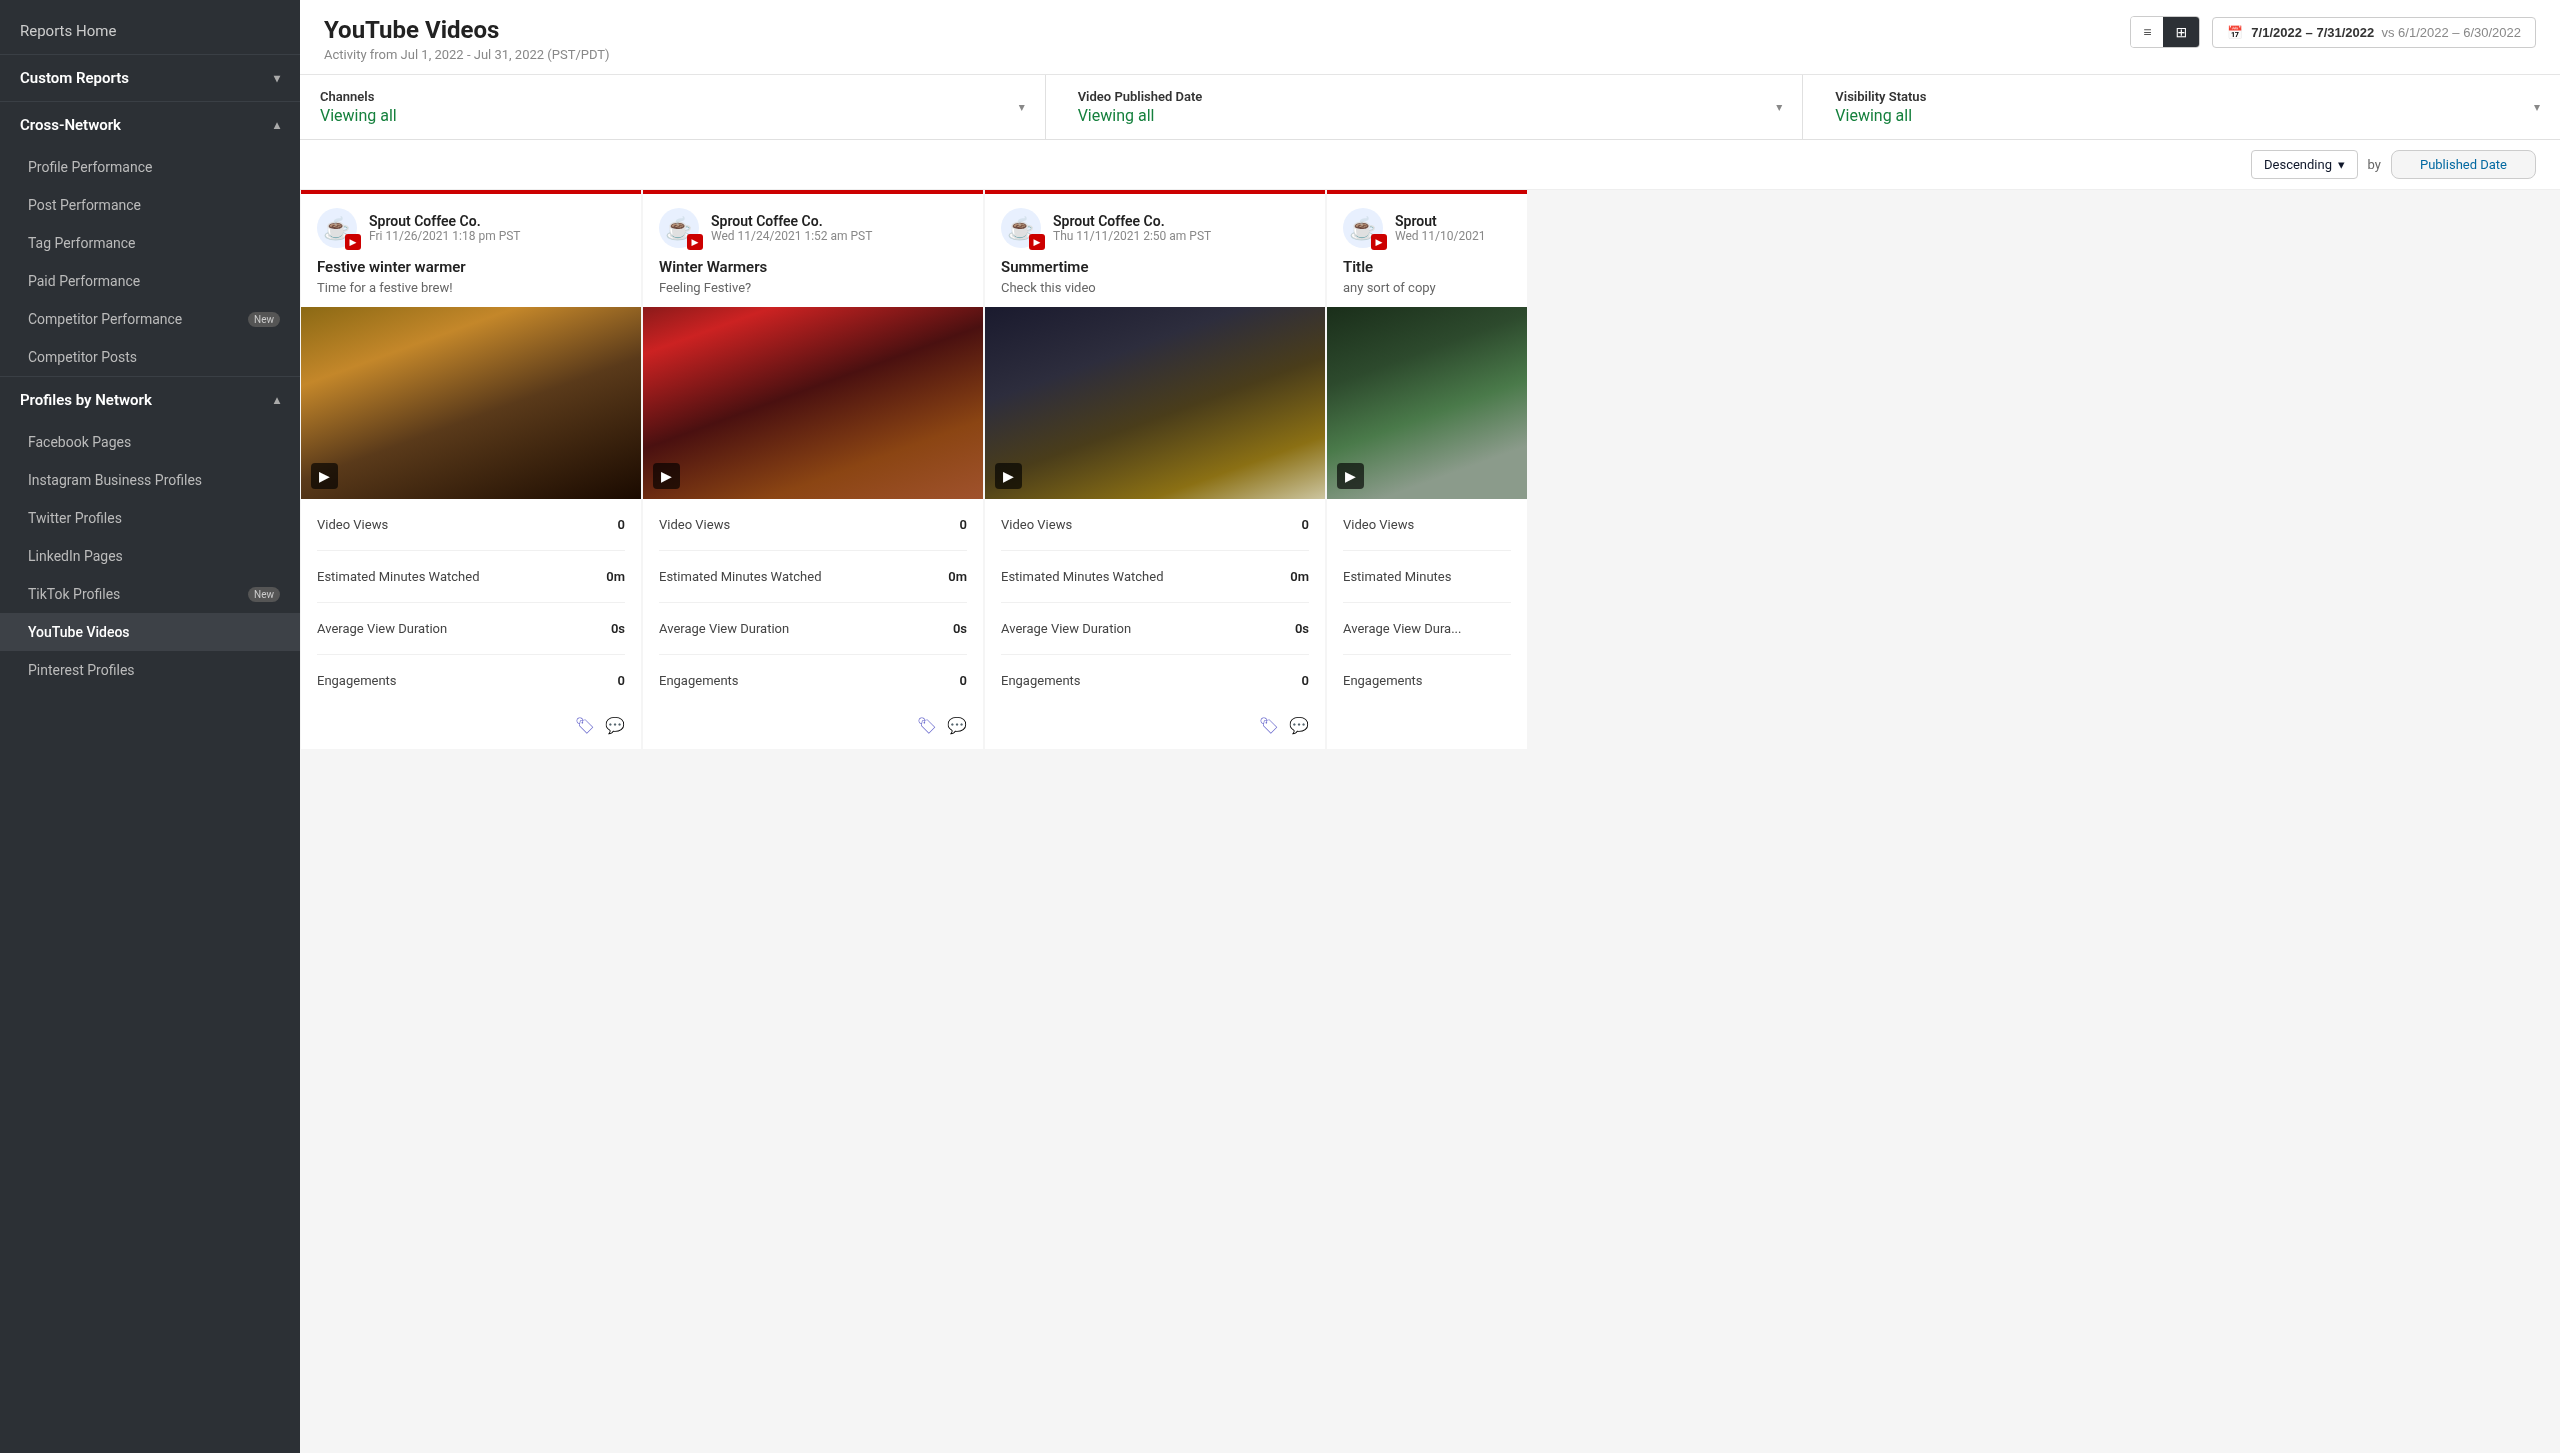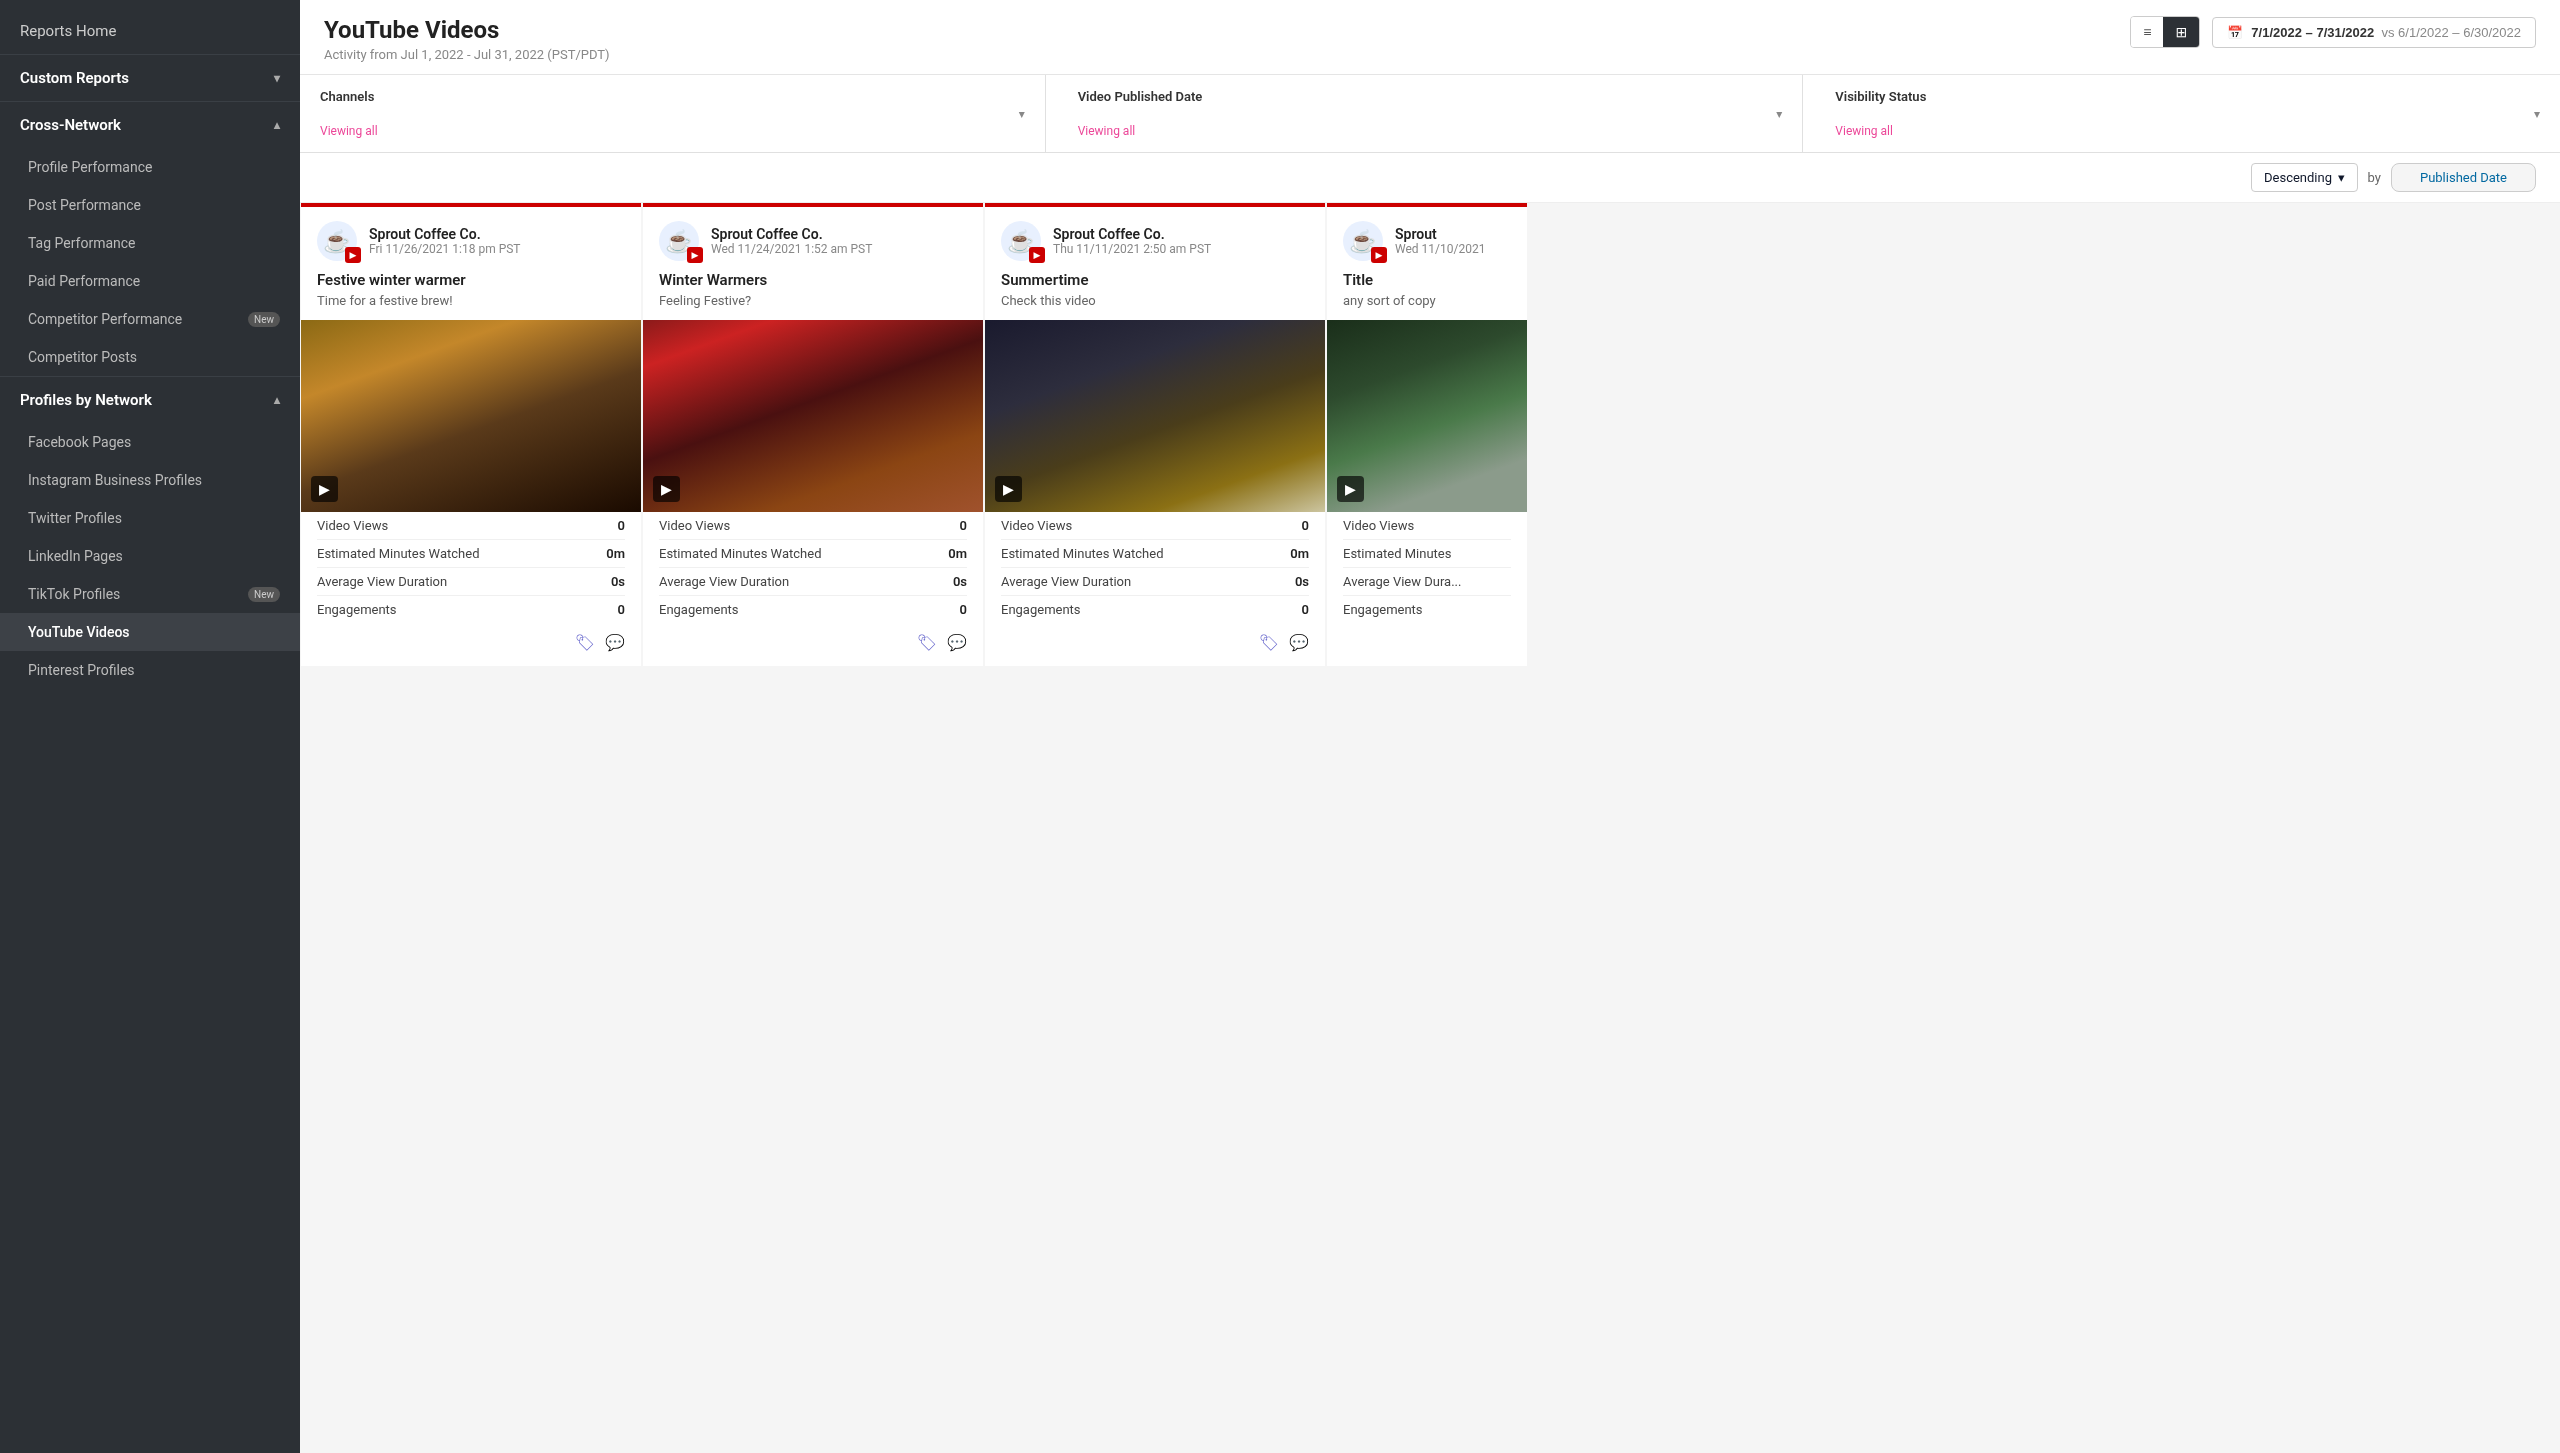--- a/index.html
+++ b/index.html
@@ -155,21 +155,21 @@
       flex: 1;
       padding: 14px 20px;
       border-right: 1px solid #e0e0e0;
       cursor: pointer;
       display: flex;
       justify-content: space-between;
       align-items: center;
     }
     .filter-dropdown:last-child { border-right: none; }
     .filter-label { font-size: 13px; font-weight: 600; color: #333; }
-    .filter-value { font-size: 12px; color: #ec4899; margin-top: 20px; }
+    .filter-value { font-size: 16px; color: #15803d; margin-top: 2px; }
     .filter-chevron { color: #888; font-size: 12px; }
 
     
     .sort-bar {
       padding: 10px 24px;
       display: flex;
       align-items: center;
       justify-content: flex-end;
       gap: 10px;
       background: #fff;
@@ -289,21 +289,21 @@
       font-size: 14px;
     }
 
     .card-stats {
       padding: 0 16px;
     }
     .stat-row {
       display: flex;
       align-items: center;
       justify-content: space-between;
-      padding: 6px 0;
+      padding: 18px 0;
       border-bottom: 1px solid #f0f0f0;
       font-size: 13px;
     }
     .stat-row:last-child { border-bottom: none; gap: 24px; }
     .stat-label { color: #444; }
     .stat-value { font-weight: 600; color: #222; }
 
     .card-footer {
       padding: 10px 16px 14px;
       display: flex;

